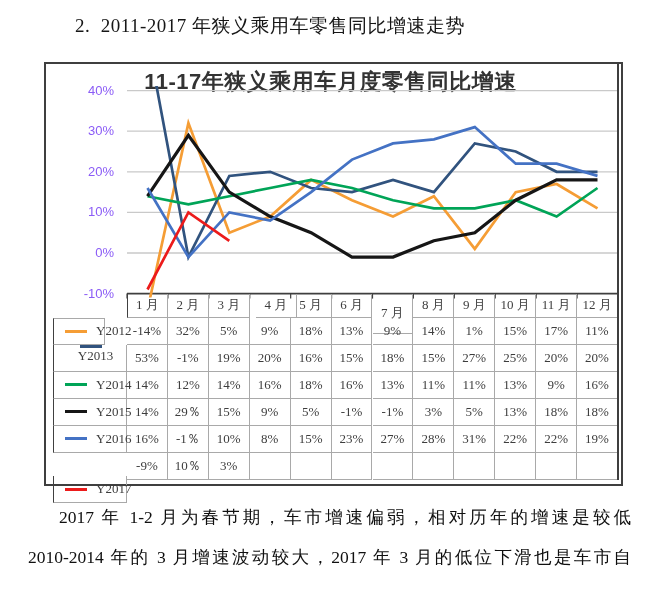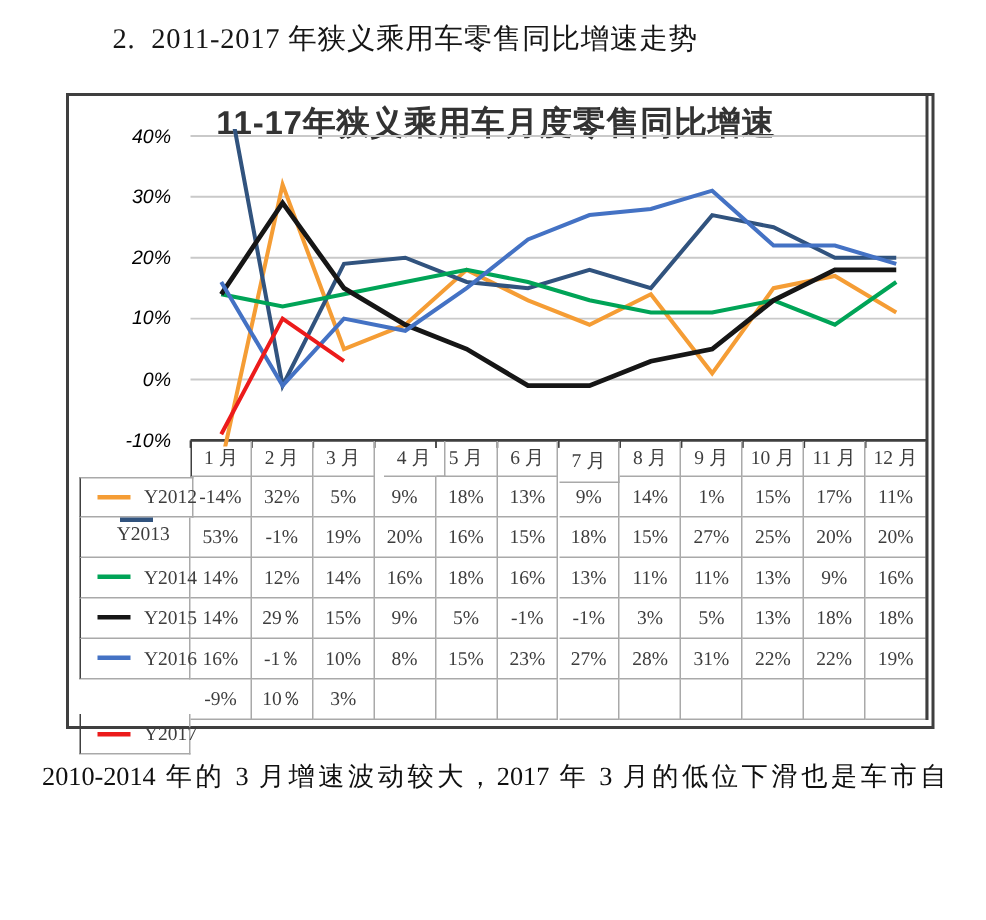--- a/index.html
+++ b/index.html
@@ -13,21 +13,21 @@
   }
   #chart-box{position:absolute;left:44px;top:62px;width:579px;height:424px;}
   #chart-frame{position:absolute;inset:0;border:2px solid #3f3f3f;}
   #chart-title{
     position:absolute;left:0;right:6px;top:5px;text-align:center;
     font-family:"Liberation Sans", sans-serif;font-weight:bold;font-size:22px;
     color:#333333;letter-spacing:0.5px;
   }
   #ylabels div{
     position:absolute;left:0;width:70px;text-align:right;
-    font-family:"Liberation Sans", sans-serif;font-size:13px;color:#000000;height:18px;line-height:18px;font-style:italic;
+    font-family:"Liberation Sans", sans-serif;font-size:13px;color:#8b5cf6;height:18px;line-height:18px;
   }
   #plot-svg{position:absolute;left:0;top:0;}
   #table-right-edge{position:absolute;top:0;width:2px;height:418px;background:#3f3f3f;}
   .tcell{
     position:absolute;box-sizing:border-box;
     border-right:1px solid #a9a9a9;border-bottom:1px solid #a9a9a9;
     font-size:13px;color:#3d3d3d;
     display:flex;align-items:center;justify-content:center;
     background:transparent;
   }
@@ -93,27 +93,27 @@
       <polyline points="103.5,126.0 144.4,195.1 185.3,150.4 226.2,158.5 267.1,130.1 308.0,97.6 349.0,81.4 389.9,77.3 430.8,65.1 471.7,101.7 512.6,101.7 553.5,113.9" fill="none" stroke="#4472C4" stroke-width="2.7" stroke-linejoin="miter" stroke-linecap="butt" clip-path="url(#plotclip)"></polyline>
       <polyline points="103.5,227.5 144.4,150.4 185.3,178.8" fill="none" stroke="#EC1B1B" stroke-width="2.7" stroke-linejoin="miter" stroke-linecap="butt" clip-path="url(#plotclip)"></polyline>
     </svg>
   <div id="data-table">
       <div class="tcell first" style="left: 83px; top: 231.6px; width: 40.9167px; height: 24px;">1 月</div>
       <div class="tcell" style="left: 123.917px; top: 231.6px; width: 40.9167px; height: 24px;">2 月</div>
       <div class="tcell" style="left: 164.833px; top: 231.6px; width: 40.9167px; height: 24px;">3 月</div>
       <div class="tcell" style="left: 212px; top: 231.6px; width: 40.9167px; height: 24px;">4 月</div>
       <div class="tcell" style="left: 246.667px; top: 231.6px; width: 40.9167px; height: 24px;">5 月</div>
       <div class="tcell" style="left: 287.583px; top: 231.6px; width: 40.9167px; height: 24px;">6 月</div>
-      <div class="tcell" style="left: 328.5px; top: 231.6px; width: 40.9167px; height: 28px;">7 月</div>
+      <div class="tcell" style="left: 328.5px; top: 231.6px; width: 40.9167px; height: 40px;">7 月</div>
       <div class="tcell" style="left: 369.417px; top: 231.6px; width: 40.9167px; height: 24px;">8 月</div>
       <div class="tcell" style="left: 410.333px; top: 231.6px; width: 40.9167px; height: 24px;">9 月</div>
       <div class="tcell" style="left: 451.25px; top: 231.6px; width: 40.9167px; height: 24px;">10 月</div>
       <div class="tcell" style="left: 492.167px; top: 231.6px; width: 40.9167px; height: 24px;">11 月</div>
       <div class="tcell" style="left: 533.083px; top: 231.6px; width: 40.9167px; height: 24px;">12 月</div>
-      <div class="tcell first legendcell toprow" style="left: 9px; top: 255.6px; width: 76px; height: 27px;">
+      <div class="tcell first legendcell toprow" style="left: 9px; top: 255.6px; width: 52px; height: 27px;">
         <span class="swatch" style="background: rgb(245, 157, 53);"></span>
         <span>Y2012</span>
       </div>
       <div class="tcell" style="left: 83px; top: 255.6px; width: 40.9167px; height: 27px;">-14%</div>
       <div class="tcell" style="left: 123.917px; top: 255.6px; width: 40.9167px; height: 27px;">32%</div>
       <div class="tcell" style="left: 164.833px; top: 255.6px; width: 40.9167px; height: 27px;">5%</div>
       <div class="tcell" style="left: 205.75px; top: 255.6px; width: 40.9167px; height: 27px;">9%</div>
       <div class="tcell" style="left: 246.667px; top: 255.6px; width: 40.9167px; height: 27px;">18%</div>
       <div class="tcell" style="left: 287.583px; top: 255.6px; width: 40.9167px; height: 27px;">13%</div>
       <div class="tcell" style="left: 328.5px; top: 255.6px; width: 40.9167px; height: 27px;">9%</div>
@@ -200,14 +200,15 @@
       <div class="tcell" style="left: 369.417px; top: 390.6px; width: 40.9167px; height: 27px;"></div>
       <div class="tcell" style="left: 410.333px; top: 390.6px; width: 40.9167px; height: 27px;"></div>
       <div class="tcell" style="left: 451.25px; top: 390.6px; width: 40.9167px; height: 27px;"></div>
       <div class="tcell" style="left: 492.167px; top: 390.6px; width: 40.9167px; height: 27px;"></div>
       <div class="tcell" style="left: 533.083px; top: 390.6px; width: 40.9167px; height: 27px;"></div>
     </div>
   <div id="table-right-edge" style="left: 573px; height: 417.6px;"></div>
 </div>
 
 <div id="body-text">
+  <div class="bline indent">2017 年 1-2 月为春节期，车市增速偏弱，相对历年的增速是较低</div>
   <div class="bline">2010-2014 年的 3 月增速波动较大，2017 年 3 月的低位下滑也是车市自</div>
 </div>
 
 </body></html>

